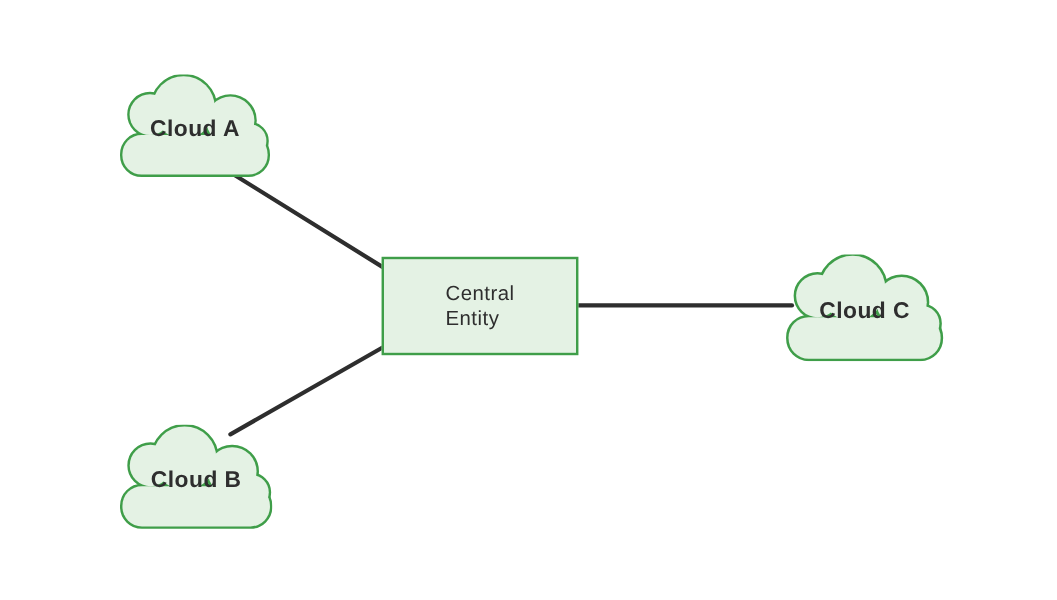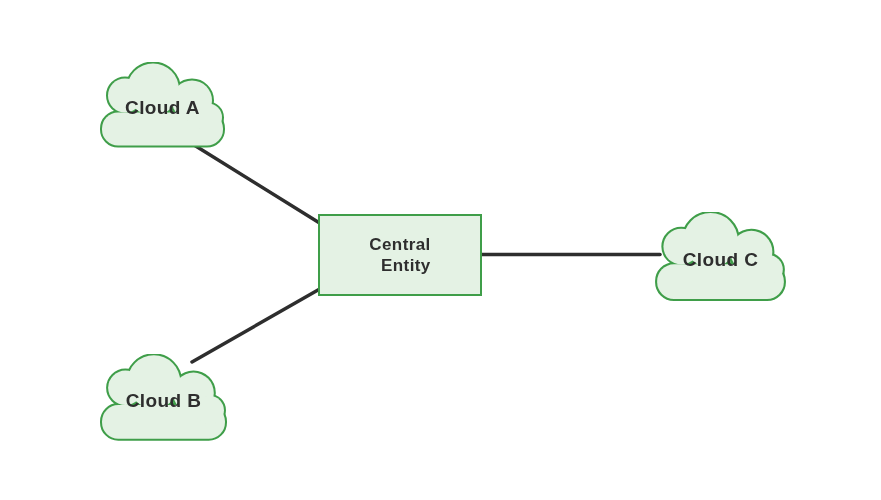--- a/index.html
+++ b/index.html
@@ -64,25 +64,25 @@
     width: 164px; height: 82px;
     background: var(--node-fill, #E4F2E4);
     border: 2px solid var(--node-border, #3F9E49);
     display: flex;
     align-items: center;
     justify-content: center;
     z-index: 2;
   }
   .central-box-label {
     font-size: 17px;
-    font-weight: 700;
+    font-weight: 400;
     letter-spacing: 0.4px;
     line-height: 21px;
     color: var(--text, #2E2E2E);
-    text-align: right;
+    text-align: left;
     white-space: pre-line;
   }
 </style>
 </head>
 <body>
 
 <div class="canvas">
 
   <svg class="edges-layer" width="881" height="500" viewBox="0 0 881 500">
     <line class="edge-line" x1="186" y1="140" x2="326" y2="227"></line>

